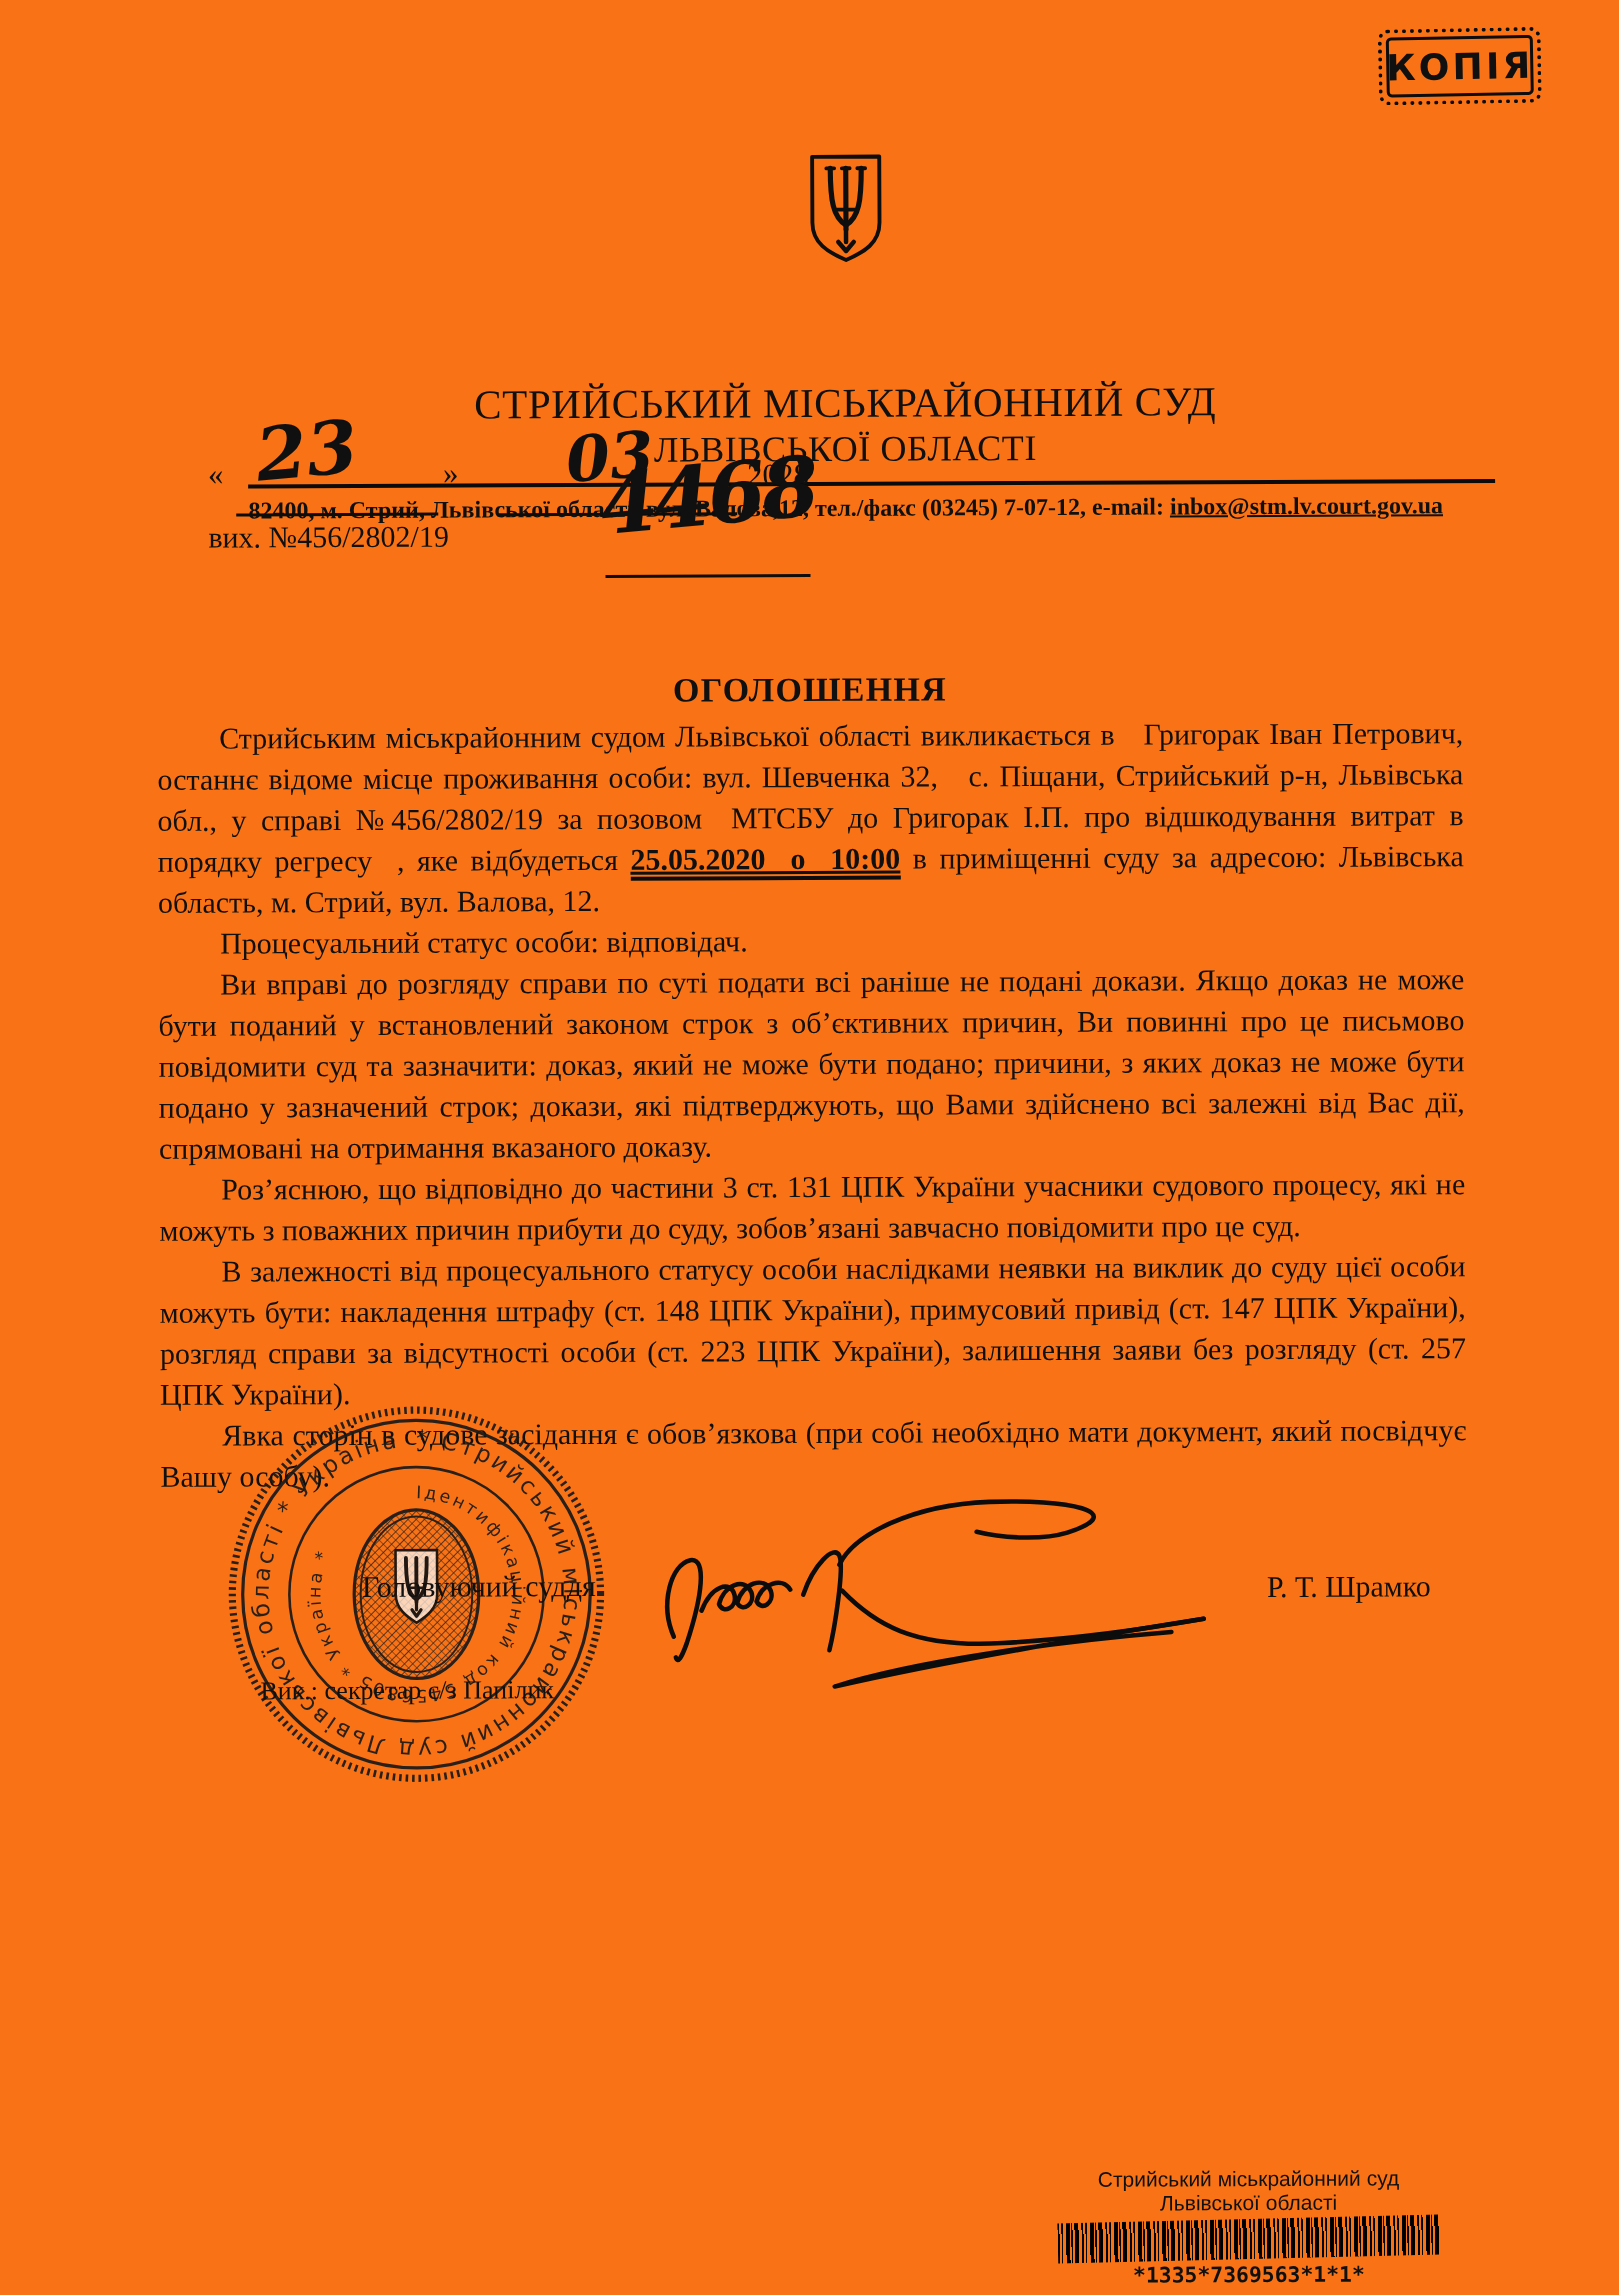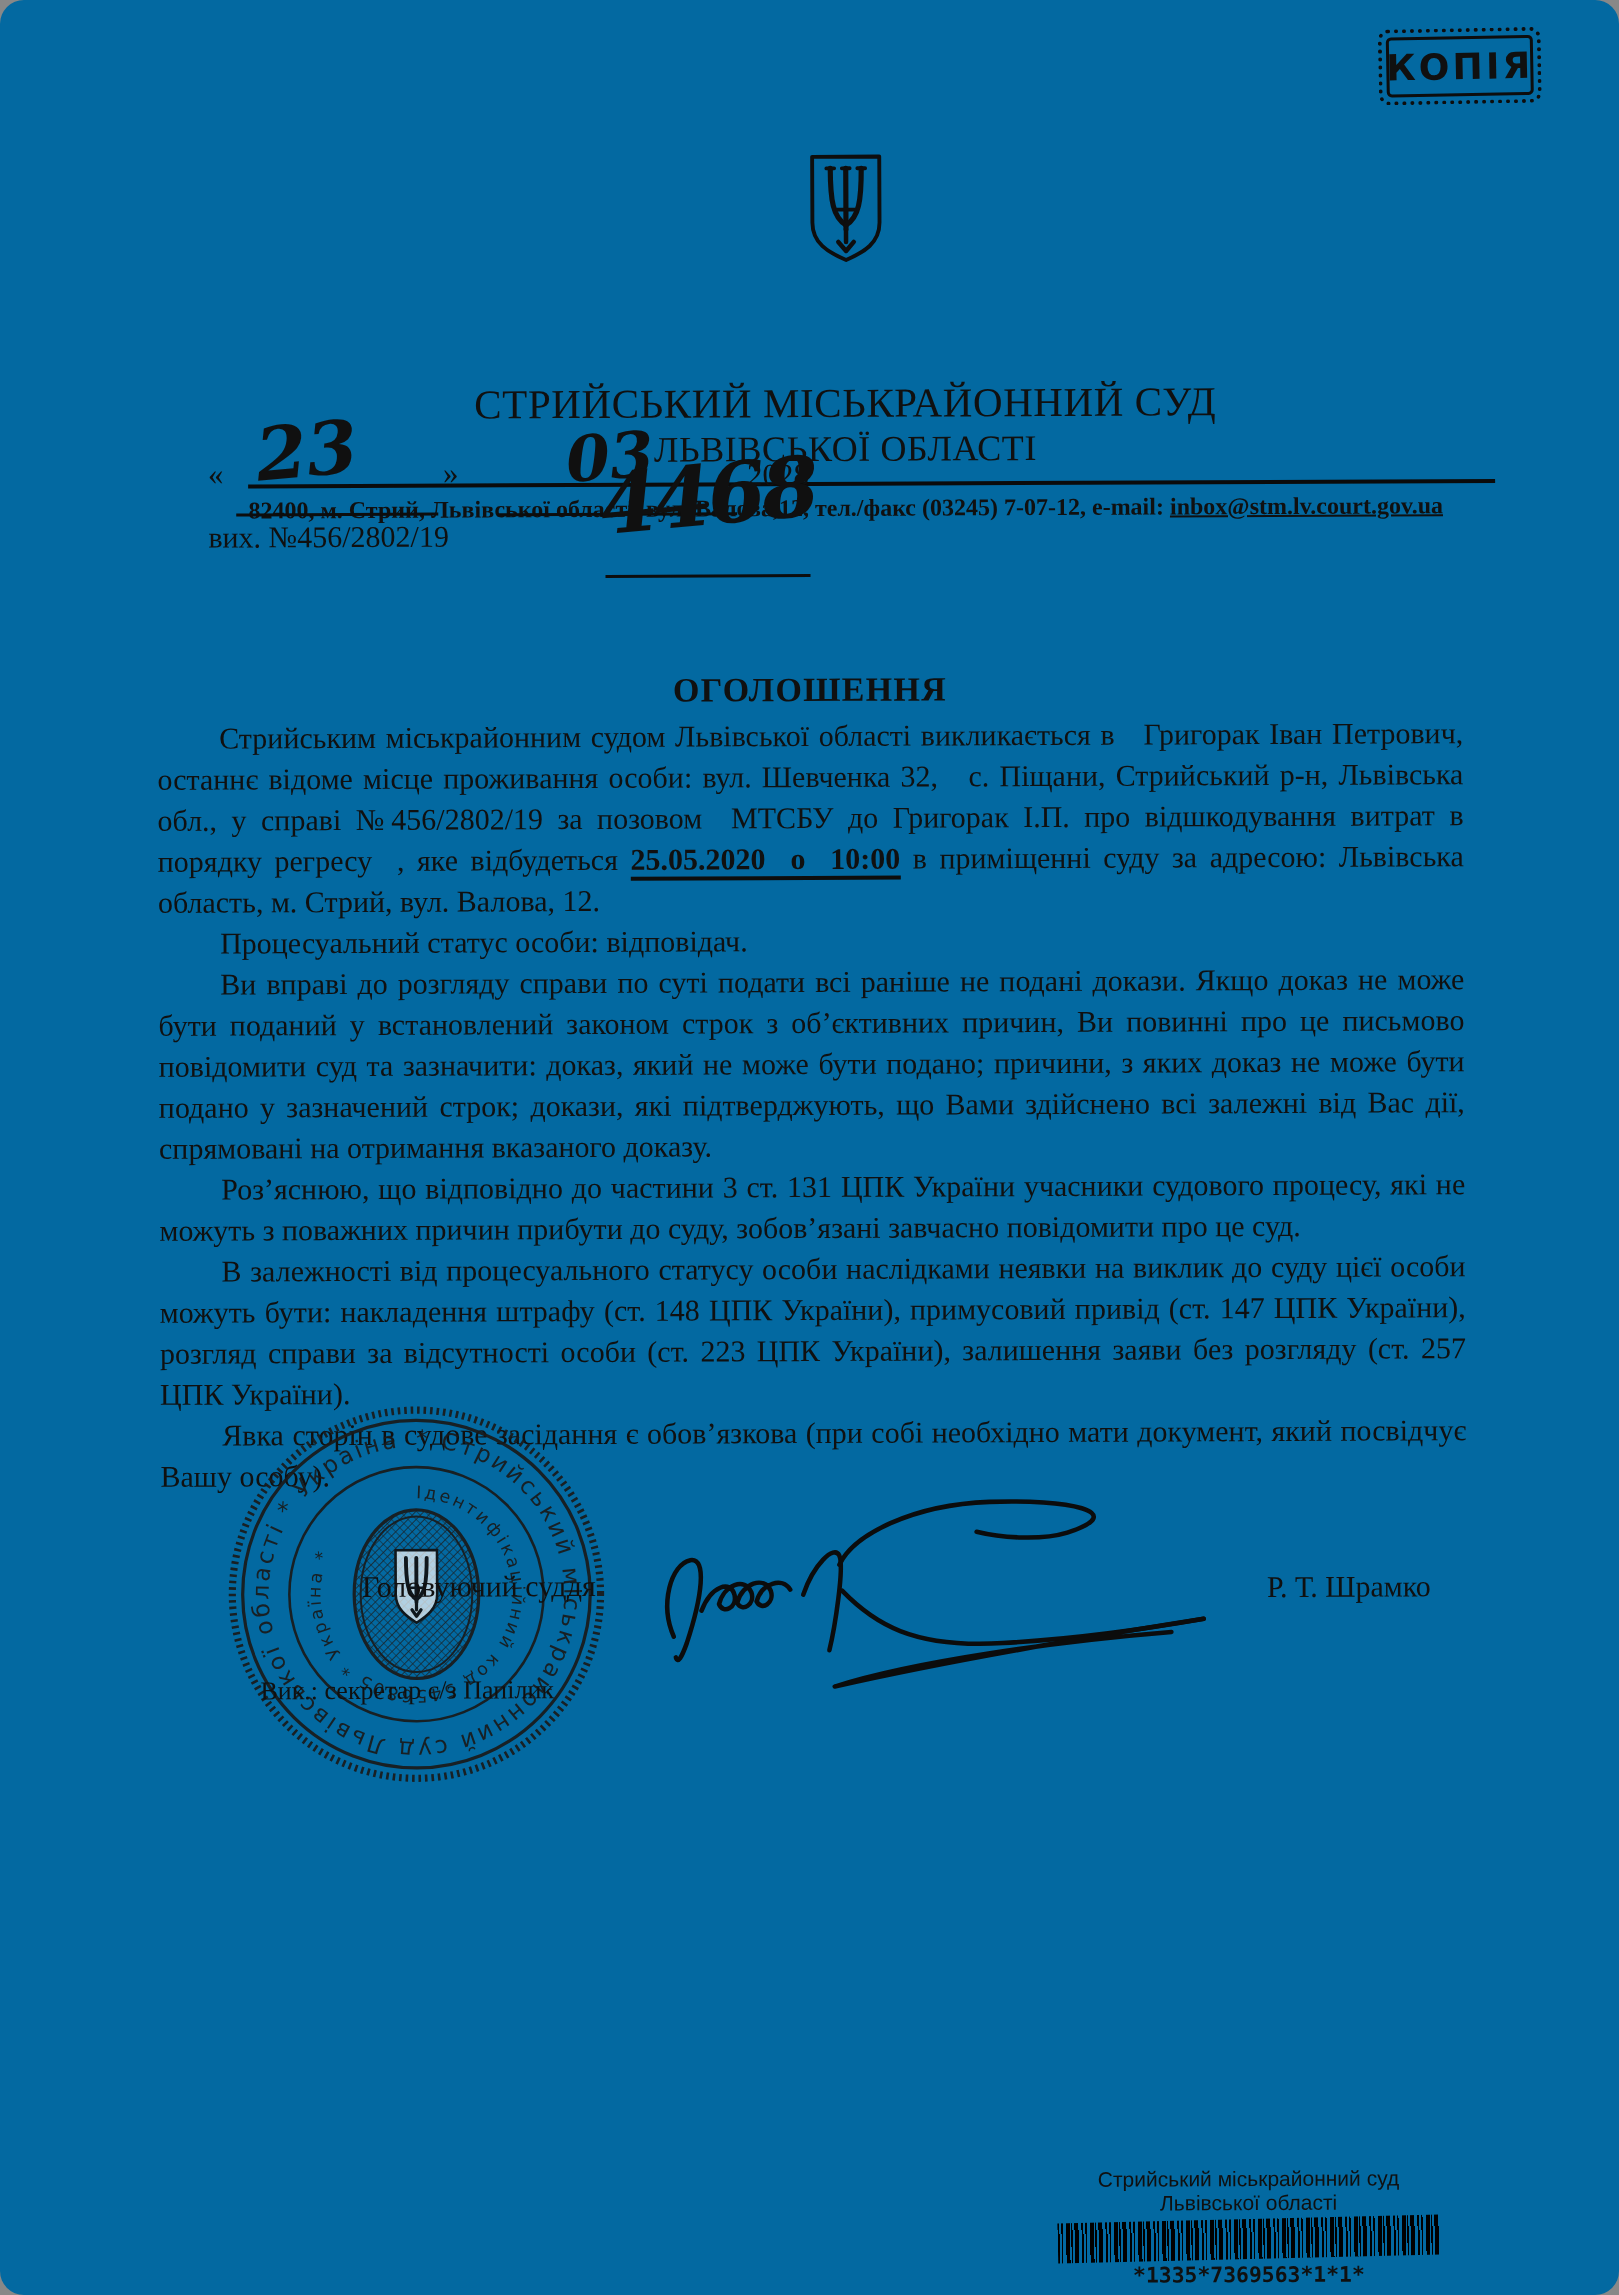--- a/index.html
+++ b/index.html
@@ -1,17 +1,17 @@
 <!DOCTYPE html>
 <html style="font-size:10.4px"><head>
 <meta charset="utf-8">
 <style>
   html,body{margin:0;padding:0;background:#888;}
-  #page{position:relative;width:1619px;height:2295px;background:#0369a1;overflow:hidden;
-        font-family:"Liberation Serif","DejaVu Serif",serif;color:#101010;border-radius:24px;}
+  #page{position:relative;width:1619px;height:2295px;background:#f97316;overflow:hidden;
+        font-family:"Liberation Serif","DejaVu Serif",serif;color:#101010;}
   #scan{position:absolute;inset:0;transform:rotate(-0.25deg);}
   .abs{position:absolute;}
 
   
   .copy-stamp{left:1383px;top:31px;width:163px;height:76px;border:4.5px dotted #0d0d0d;
               border-radius:10.4px;padding:3.9px;transform:rotate(-0.8deg);box-sizing:border-box;}
   .copy-stamp-inner{width:100%;height:100%;border:3.9px solid #0d0d0d;border-radius:5.2px;
               display:flex;align-items:center;justify-content:center;box-sizing:border-box;
               font-family:"DejaVu Sans",sans-serif;font-weight:bold;font-size:36px;letter-spacing:3.2px;}
 
@@ -30,21 +30,21 @@
   .hand-month{left:569px;top:425px;font-size:63px;transform:rotate(-4deg);}
   .hand-num{left:603px;top:454px;font-size:83px;transform:rotate(-5deg);letter-spacing:-3.9px;}
   .uline{height:3.2px;background:#0d0d0d;}
   .year{left:750px;top:457px;font-size:31px;}
   .outno{left:211px;top:518px;font-size:30px;}
 
   
   .title{left:159px;width:1306px;top:671px;text-align:center;font-size:34px;font-weight:bold;letter-spacing:1.3px;}
   .body-text{left:159px;top:715px;width:1306px;font-size:30px;line-height:41px;}
   .body-text p{margin:0;text-indent:62px;text-align:justify;}
-  .em-date{font-weight:bold;border-bottom:4.5px solid #0d0d0d;padding-bottom:0.6px;white-space:nowrap;}
+  .em-date{font-weight:bold;border-bottom:4.5px solid #0d0d0d;padding-bottom:0.6px;white-space:nowrap;text-decoration:underline;}
 
   
   .role{left:360px;top:1568px;font-size:30px;z-index:3;}
   .judge-name{left:1265px;top:1572px;font-size:30px;z-index:3;text-align:right;}
   .executor{left:258px;top:1674px;font-size:26px;z-index:3;}
   .stamp-svg{left:220px;top:1398px;z-index:2;opacity:0.92;}
   .sig-svg{left:638px;top:1487px;z-index:4;}
 
   
   .footer{left:1053px;top:2169px;width:382px;text-align:center;font-family:"Liberation Sans","DejaVu Sans",sans-serif;}

